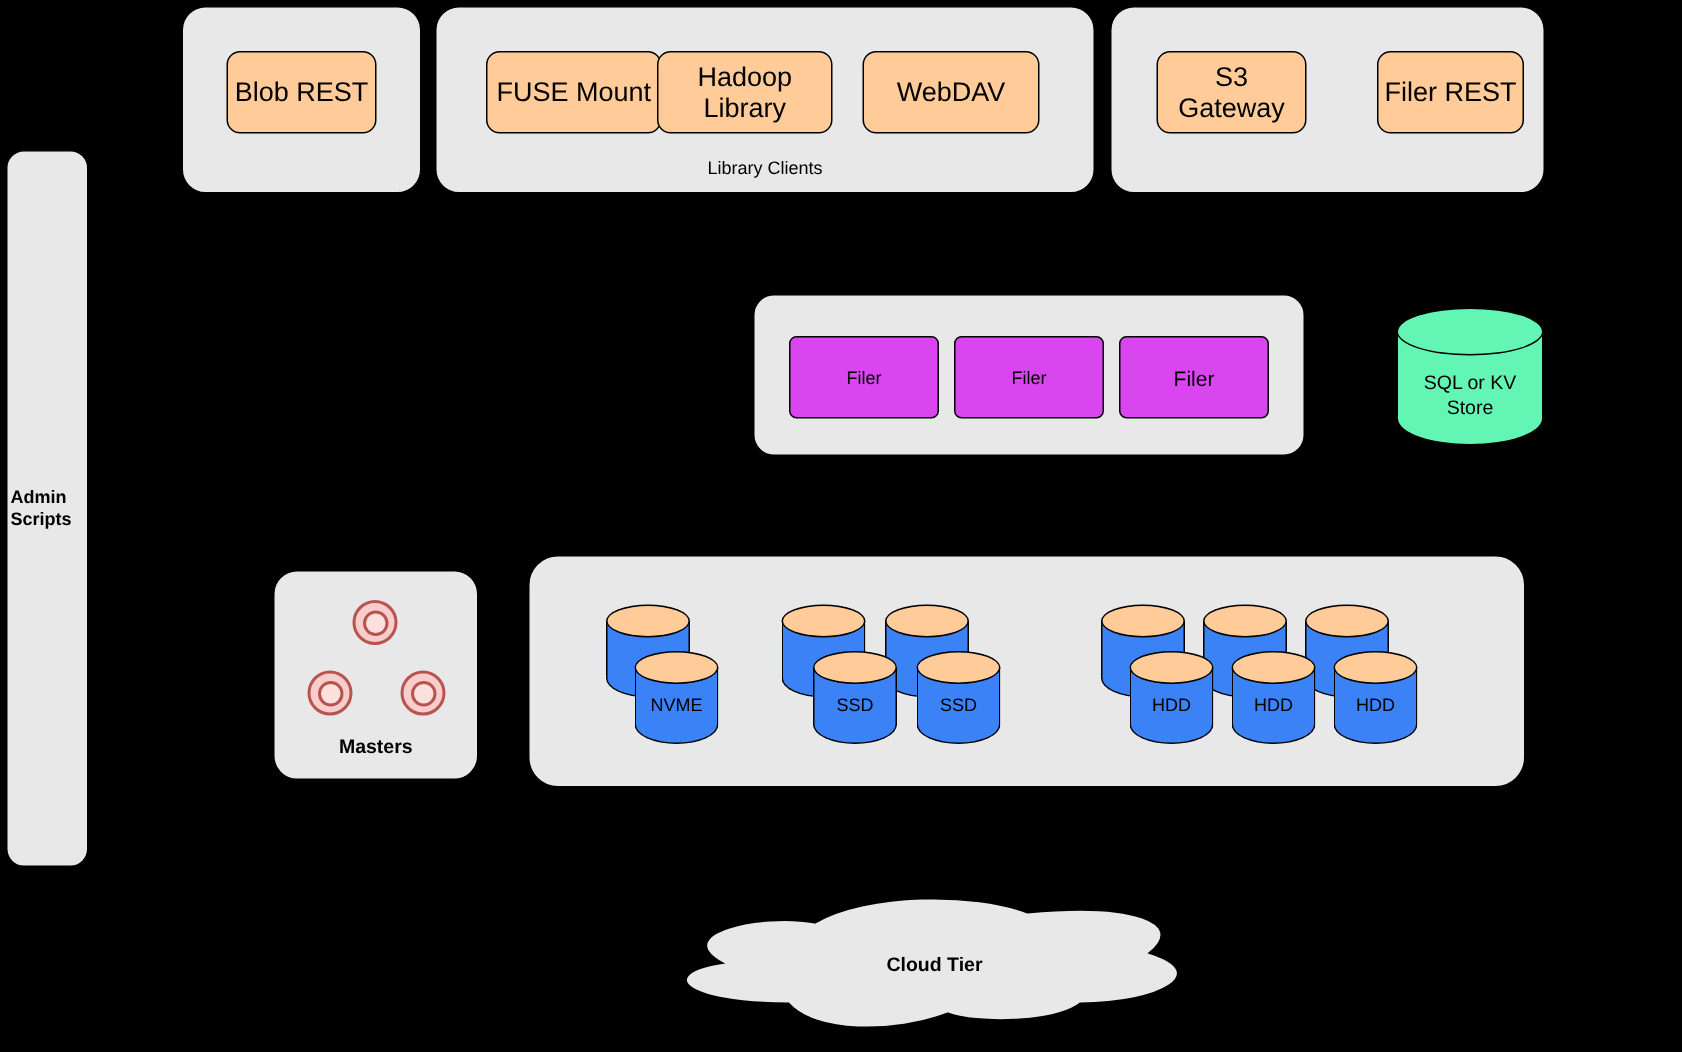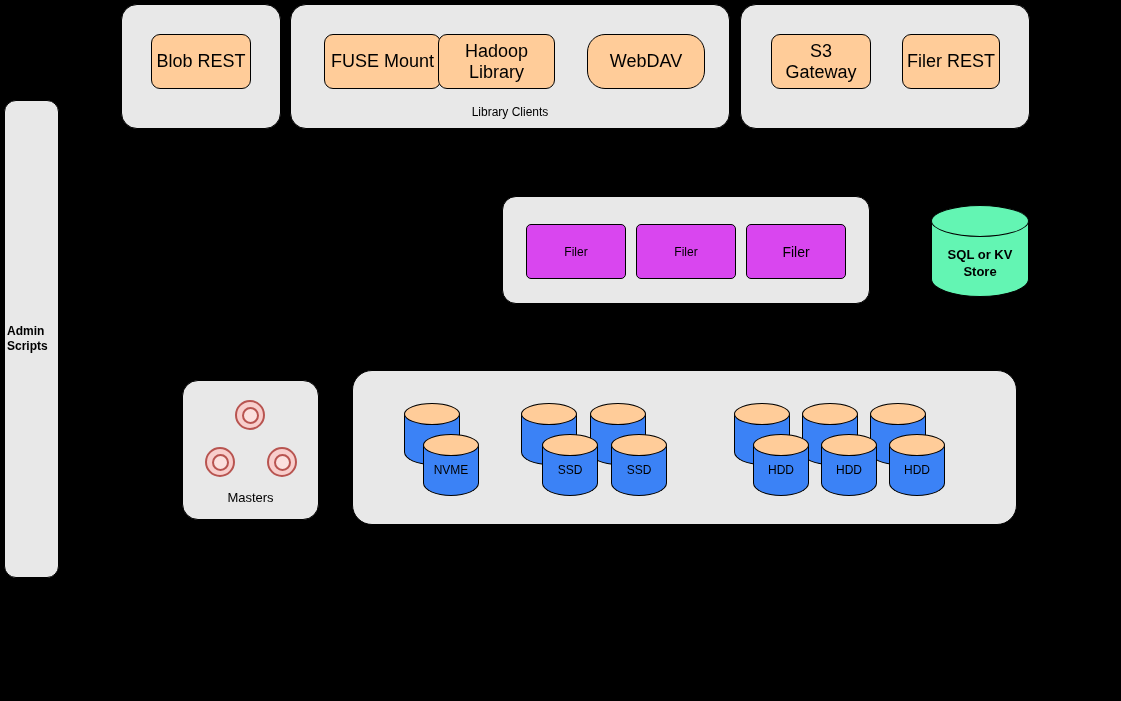--- a/index.html
+++ b/index.html
@@ -12,21 +12,21 @@
   .rounded16 { border-radius:16px; }
   .rounded20 { border-radius:20px; }
   .node {
     position:absolute; display:flex; align-items:center; justify-content:center;
     text-align:center; border:1.5px solid #000;
   }
   .orange-node { background:#ffcc99; border-radius:9px; font-size:18px; }
   .green-node  { background:#d946ef; border-radius:5px;  font-size:12px; }
   .filer-group .green-node:nth-of-type(3) { font-size:14px; }
   .caption { position:absolute; left:0; width:100%; text-align:center; font-size:12px; }
-  .caption.bold { font-weight:normal; font-size:13px; }
+  .caption.bold { font-weight:bold; font-size:13px; }
 
   .admin {
     left:4px; top:100px; width:55px; height:478px; border-radius:12px;
     display:flex; align-items:center; justify-content:center; text-align:left;
     font-weight:bold; font-size:12px; line-height:1.25; padding:2px;
   }
 
   
   .cyl { position:absolute; width:56px; height:62px; }
   .cyl .cyl-body {
@@ -42,21 +42,21 @@
   .cyl .cyl-label { width:100%; text-align:center; font-size:12px; }
   .back  { z-index:1; }
   .front { z-index:2; }
 
   .kv-cyl { left:931px; top:205px; width:98px; height:92px; }
   .kv-cyl .cyl-top  { height:32px; background:#63f5b3; }
   .kv-cyl .cyl-body {
     top:16px; background:#63f5b3;
     border-radius:0 0 50% 50% / 0 0 18px 18px; padding-top:10px;
   }
-  .kv-cyl .cyl-label { font-weight:bold; font-size:13px; line-height:1.25; }
+  .kv-cyl .cyl-label { font-weight:normal; font-size:13px; line-height:1.25; }
 
   
   .ring {
     position:absolute; width:30px; height:30px; border-radius:50%;
     background:#f8cecc; border:2px solid #b85450;
     display:flex; align-items:center; justify-content:center;
   }
   .ring::after {
     content:""; display:block; width:13px; height:13px; border-radius:50%;
     background:#fbe0de; border:2px solid #b85450;
@@ -86,31 +86,31 @@
     </div>
   </div>
 
   <div class="panel rounded16" style="left:290px; top:4px; width:440px; height:125px;">
     <div class="node orange-node" style="left:22px; top:29px; width:117px; height:55px;margin-left:11px;">
       <span>FUSE Mount</span>
     </div>
     <div class="node orange-node" style="left:147px; top:29px; width:117px; height:55px;">
       <span>Hadoop Library</span>
     </div>
-    <div class="node orange-node" style="left:296px; top:29px; width:118px; height:55px;border-radius:18px;">
+    <div class="node orange-node" style="left:284px; top:29px; width:118px; height:55px;">
       <span>WebDAV</span>
     </div>
     <div class="caption" style="bottom:9px;">Library Clients</div>
   </div>
 
   <div class="panel rounded16" style="left:740px; top:4px; width:290px; height:125px;">
     <div class="node orange-node" style="left:30px; top:29px; width:100px; height:55px;">
       <span>S3 Gateway</span>
     </div>
-    <div class="node orange-node" style="left:161px; top:29px; width:98px; height:55px;">
+    <div class="node orange-node" style="left:177px; top:29px; width:98px; height:55px;">
       <span>Filer REST</span>
     </div>
   </div>
 
   <div class="panel rounded16 filer-group" style="left:502px; top:196px; width:368px; height:108px; border-radius:14px;">
     <div class="node green-node" style="left:23px; top:27px; width:100px; height:55px;">
       <span>Filer</span>
     </div>
     <div class="node green-node" style="left:133px; top:27px; width:100px; height:55px;">
       <span>Filer</span>
@@ -193,14 +193,28 @@
       <div class="cyl-top"></div>
     </div>
     <div class="cyl front" style="left:536px; top:63px;">
       <div class="cyl-body">
         <span class="cyl-label">HDD</span>
       </div>
       <div class="cyl-top"></div>
     </div>
   </div>
 
+  <div class="cloud-wrap">
+    <svg viewBox="0 0 105 60" preserveAspectRatio="none">
+      <path d="M 25 45
+               C 5 45, 0 33.75, 12.5 30
+               C 2.5 18.75, 20 11.25, 30 15
+               C 40 3.75, 60 3.75, 70 11.25
+               C 90 7.5, 100 15, 93 26.25
+               C 105 33.75, 95 45, 80 45
+               C 75 52.5, 60 52.5, 55 48.75
+               C 45 56.25, 30 56.25, 25 45
+               Z" fill="#e8e8e8" stroke="#000" stroke-width="1.5" vector-effect="non-scaling-stroke"></path>
+    </svg>
+    <div class="cloud-label">Cloud Tier</div>
+  </div>
 
 </div>
 
 </body></html>

